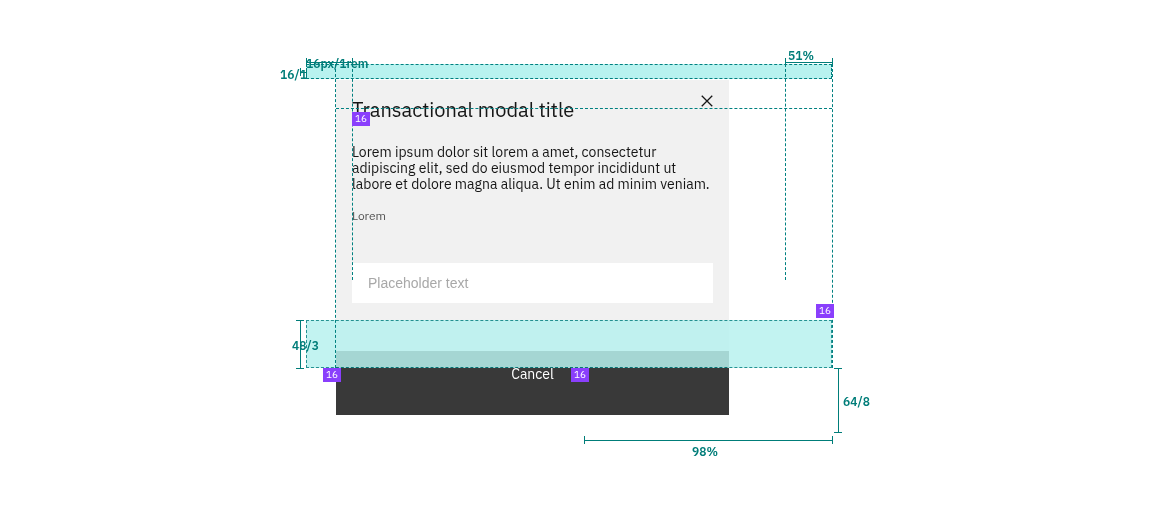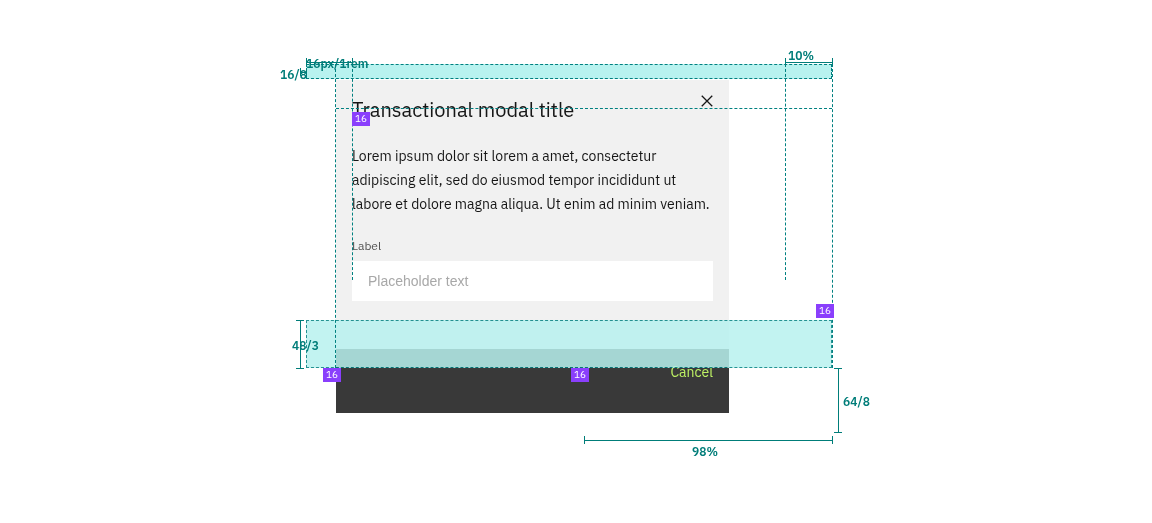--- a/index.html
+++ b/index.html
@@ -20,38 +20,39 @@
   }
   .modal-title {
     font-size: 20px;
     line-height: 28px;
     font-weight: 400;
     color: #161616;
     margin-bottom: 20px;
   }
   .modal-desc {
     font-size: 14px;
-    line-height: 24px;
+    line-height: 16px;
     color: #161616;
-    margin-bottom: 22px;
+    margin-bottom: 16px;
     max-width: 464px;
   }
   .field-label {
     font-size: 12px;
     color: #525252;
     margin-bottom: 8px;
   }
   .text-input {
     width: 100%;
     height: 40px;
     background: #ffffff;
     border: none;
     padding: 0 16px;
     font-size: 14px;
     color: #1d4ed8;
+    margin-top: 32px;
   }
   .text-input::placeholder { color: #a8a8a8; }
   .close {
     position: absolute;
     top: 12px;
     right: 12px;
     width: 20px;
     height: 20px;
     display: flex;
     align-items: center;
@@ -66,23 +67,23 @@
   }
 
   .btn-row {
     display: flex;
     height: 64px;
   }
   .btn {
     flex: 1 1 50%;
     padding: 14px 16px 0 16px;
     font-size: 14px;
-    color: #bef264;
+    color: #ffffff;
     cursor: pointer;
-    text-align: right;
+    text-align: center;
   }
   .btn-cancel { background: #393939; }
   .btn-save   { background: #0f62fe; }
 
   
   .overlay { position: absolute; pointer-events: none; }
   .spec-top {
     left: 306px; top: 64px; width: 526px; height: 15px;
     background: #b8f2ef;
     border: 1px dashed #008080;
@@ -176,21 +177,21 @@
     <div class="modal-body">
       <div class="close">
         <span>
           <svg viewBox="0 0 16 16">
               <path d="M2 2 L14 14 M14 2 L2 14" stroke="#161616" stroke-width="1.5" fill="none"></path>
             </svg>
         </span>
       </div>
       <h3 class="modal-title">Transactional modal title</h3>
       <p class="modal-desc">Lorem ipsum dolor sit lorem a amet, consectetur adipiscing elit, sed do eiusmod tempor incididunt ut labore et dolore magna aliqua. Ut enim ad minim veniam.</p>
-      <div class="field-label">Label</div>
+      <div class="field-label">Lorem</div>
       <input type="text" class="text-input" placeholder="Placeholder text" style="">
     </div>
     <div class="gap-area"></div>
     <div class="btn-row">
       <div class="btn btn-cancel">Cancel</div>
     </div>
   </div>
 
   <div class="overlay spec-gap"></div>
 
@@ -199,22 +200,22 @@
   <div class="overlay dash-vert-rightA"></div>
   <div class="overlay dash-vert-rightB"></div>
   <div class="overlay dash-h-under-title"></div>
 
   <div class="badge b-under-title">16</div>
   <div class="badge b-input-right">16</div>
   <div class="badge b-cancel">16</div>
   <div class="badge b-save">16</div>
 
   <div class="dim dim-lr-top">16px/1rem</div>
-  <div class="dim dim-20-top">10%</div>
-  <div class="dim dim-16-left">16/8</div>
+  <div class="dim dim-20-top">51%</div>
+  <div class="dim dim-16-left">16/1</div>
   <div class="dim dim-48-left">48/3</div>
   <div class="dim dim-64-right">64/8</div>
   <div class="dim dim-50-bottom">98%</div>
 
   <div class="overlay measure-h m-lr"></div>
   <div class="overlay cap-v m-lr-capL"></div>
   <div class="overlay cap-v m-lr-capR"></div>
 
   <div class="overlay measure-h m-top20"></div>
   <div class="overlay cap-v m-top20-capL"></div>

